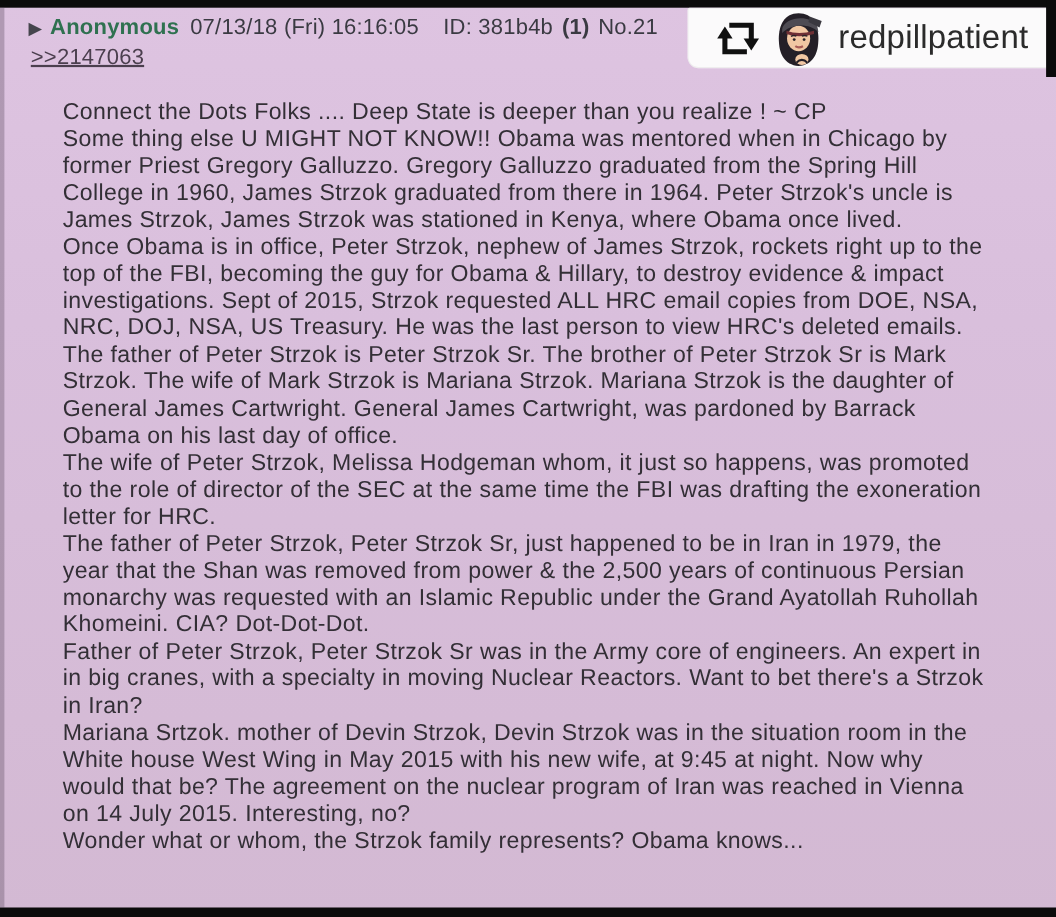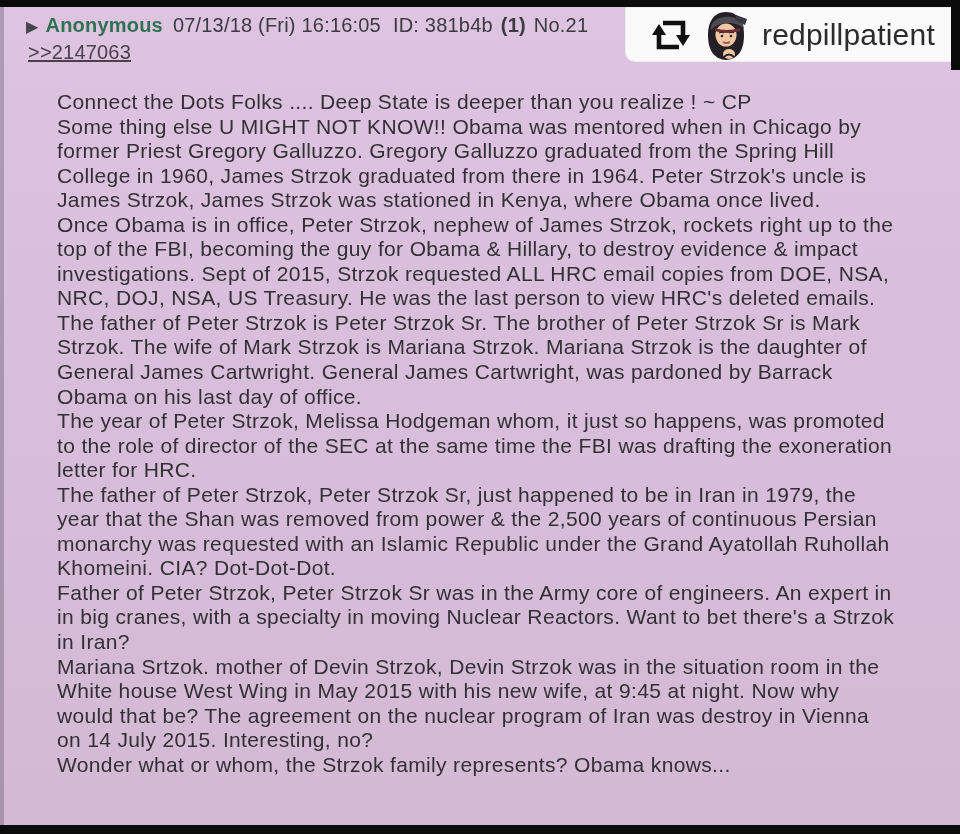--- a/index.html
+++ b/index.html
@@ -12,21 +12,21 @@
   .frame-bottom{position:absolute;left:0;bottom:0;width:960px;height:9px;background:#0b0b0b;}
   .frame-right{position:absolute;top:0;right:0;width:9px;height:70px;background:#0b0b0b;}
   .frame-left{position:absolute;top:7px;left:0;width:4px;height:818px;background:rgba(92,74,94,.35);}
 
   .post-header{
     position:absolute;left:26px;top:14px;white-space:nowrap;
     font-size:20px;color:#3a3a42;letter-spacing:.2px;
   }
   .post-header .arrow{color:#45454d;font-size:16px;margin-right:7px;}
   .post-header .name{color:#2f7150;font-weight:bold;margin-right:10px;}
-  .post-header .time{margin-right:12px;}
+  .post-header .time{margin-right:22px;}
   .post-header .pid{margin-right:8px;text-align:center;}
   .post-header .cnt{font-weight:bold;margin-right:8px;}
   .reply-link{
     position:absolute;left:28px;top:41px;font-size:20px;
     color:#4b3f4e;text-decoration:underline;letter-spacing:.2px;
   }
   .post-body{
     position:absolute;left:57px;top:90px;
     font-size:21px;line-height:24.55px;letter-spacing:.35px;
     color:#332f36;white-space:nowrap;
@@ -62,33 +62,33 @@
       <div>College in 1960, James Strzok graduated from there in 1964. Peter Strzok's uncle is</div>
       <div>James Strzok, James Strzok was stationed in Kenya, where Obama once lived.</div>
       <div>Once Obama is in office, Peter Strzok, nephew of James Strzok, rockets right up to the</div>
       <div>top of the FBI, becoming the guy for Obama &amp; Hillary, to destroy evidence &amp; impact</div>
       <div>investigations. Sept of 2015, Strzok requested ALL HRC email copies from DOE, NSA,</div>
       <div>NRC, DOJ, NSA, US Treasury. He was the last person to view HRC's deleted emails.</div>
       <div>The father of Peter Strzok is Peter Strzok Sr. The brother of Peter Strzok Sr is Mark</div>
       <div>Strzok. The wife of Mark Strzok is Mariana Strzok. Mariana Strzok is the daughter of</div>
       <div>General James Cartwright. General James Cartwright, was pardoned by Barrack</div>
       <div>Obama on his last day of office.</div>
-      <div>The year of Peter Strzok, Melissa Hodgeman whom, it just so happens, was promoted</div>
+      <div>The wife of Peter Strzok, Melissa Hodgeman whom, it just so happens, was promoted</div>
       <div>to the role of director of the SEC at the same time the FBI was drafting the exoneration</div>
       <div>letter for HRC.</div>
       <div>The father of Peter Strzok, Peter Strzok Sr, just happened to be in Iran in 1979, the</div>
       <div>year that the Shan was removed from power &amp; the 2,500 years of continuous Persian</div>
       <div>monarchy was requested with an Islamic Republic under the Grand Ayatollah Ruhollah</div>
       <div>Khomeini. CIA? Dot-Dot-Dot.</div>
       <div>Father of Peter Strzok, Peter Strzok Sr was in the Army core of engineers. An expert in</div>
       <div>in big cranes, with a specialty in moving Nuclear Reactors. Want to bet there's a Strzok</div>
       <div>in Iran?</div>
       <div>Mariana Srtzok. mother of Devin Strzok, Devin Strzok was in the situation room in the</div>
       <div>White house West Wing in May 2015 with his new wife, at 9:45 at night. Now why</div>
-      <div>would that be? The agreement on the nuclear program of Iran was destroy in Vienna</div>
+      <div>would that be? The agreement on the nuclear program of Iran was reached in Vienna</div>
       <div>on 14 July 2015. Interesting, no?</div>
       <div>Wonder what or whom, the Strzok family represents? Obama knows...</div>
     </div>
 
   <div class="overlay">
     <svg class="repost-icon" width="42" height="40" viewBox="0 0 40 40">
       <g stroke="#101010" stroke-width="4.6" fill="none">
         <path d="M12 8 H32 V21"></path>
         <path d="M28 32 H8 V19"></path>
       </g>

